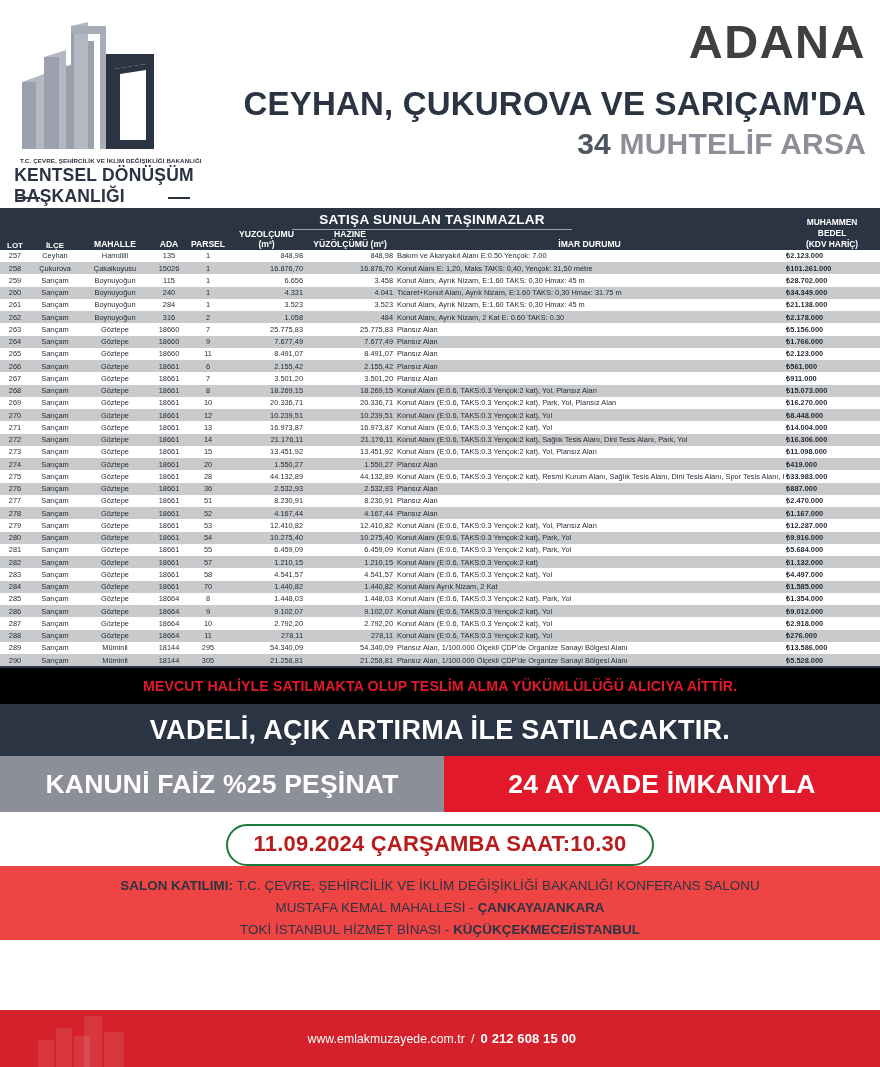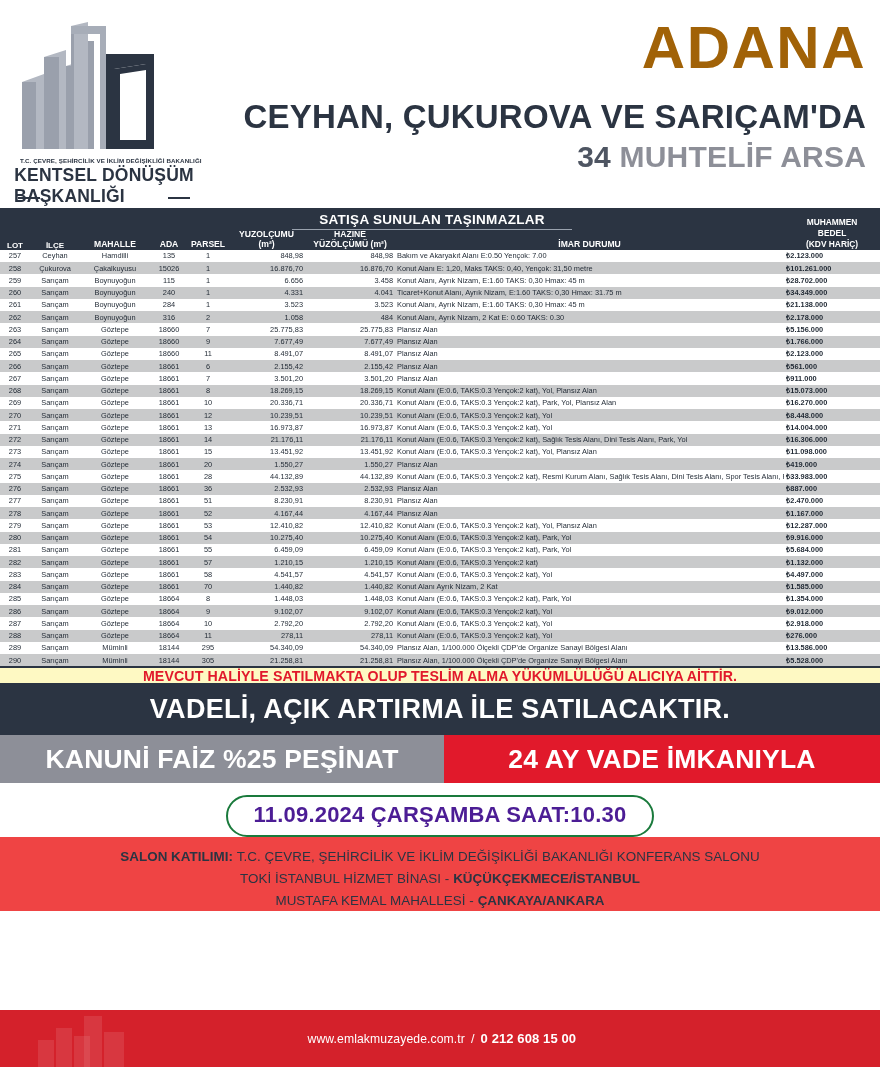--- a/index.html
+++ b/index.html
@@ -48,21 +48,21 @@
   .logo-sub:before{left:4px;}
   .logo-sub:after{right:4px;}
 
   .title-block{
     position:absolute;
     right:14px; top:18px;
     text-align:right;
     line-height:1;
   }
   .t-city{
-    font-size:60px; font-weight:bold; color:#a16207;
+    font-size:47px; font-weight:bold; color:#404040;
     letter-spacing:1.5px;
   }
   .t-districts{
     font-size:33px; font-weight:bold; color:#2b3442;
     margin-top:22px; letter-spacing:.2px;
   }
   .t-count{
     font-size:30px; font-weight:bold; color:#8d8f98;
     margin-top:9px; letter-spacing:.2px;
   }
@@ -122,37 +122,37 @@
   tbody tr:nth-child(odd){background:#ffffff;}
   td.c{text-align:center;}
   td.r{text-align:right;padding-right:6px;}
   td.l{text-align:left;padding-left:5px;}
   td.lot{text-align:center;font-size:7.6px;}
   td.price{padding-right:9px;font-weight:bold;font-size:7.8px;}
   .bottom-rule{height:2px;background:#2b3442;width:880px;}
 
   
   .notice{
-    height:15px;
+    height:36px;
     display:flex;align-items:center;justify-content:center;
     color:#e1192b;
     font-size:14.2px;font-weight:bold;letter-spacing:.1px;
-    background:#fef9c3;
+    background:#000000;
   }
   
   .banner-dark{
     background:#2b3442;
     height:52px;
     display:flex;align-items:center;justify-content:center;
     color:#ffffff;
     font-size:27px;font-weight:bold;letter-spacing:.3px;
   }
   
   .split{
-    display:flex;height:48px;
+    display:flex;height:56px;
   }
   .split .grey{
     flex:0 0 444px;
     background:#8d8f98;
     color:#ffffff;
     display:flex;align-items:center;justify-content:center;
     font-size:26.5px;font-weight:bold;letter-spacing:.2px;
   }
   .split .red{
     flex:1;
@@ -163,21 +163,21 @@
   }
   
   .date-zone{
     background:#ffffff;
     padding-top:12px;
     display:flex;justify-content:center;
   }
   .date-pill{
     border:2.5px solid #1a7a3c;
     border-radius:24px;
-    color:#4c1d95;
+    color:#b91c1c;
     font-size:22px;font-weight:bold;
     padding:5px 26px 7px;
     letter-spacing:.2px;
   }
   
   .venue{
     background:#ef4444;
     text-align:center;
     padding-top:9px;
     color:#2b3442;
@@ -682,24 +682,24 @@
 <div class="date-zone">
   <div class="date-pill">11.09.2024 ÇARŞAMBA SAAT:10.30</div>
 </div>
 
 <div class="venue">
   <div>
     <span>SALON KATILIMI:</span>
     <span class="lt">T.C. ÇEVRE, ŞEHİRCİLİK VE İKLİM DEĞİŞİKLİĞİ BAKANLIĞI KONFERANS SALONU</span>
   </div>
   <div>
-    <span class="lt">TOKİ İSTANBUL HİZMET BİNASI - </span><span>KÜÇÜKÇEKMECE/İSTANBUL</span>
+    <span class="lt">MUSTAFA KEMAL MAHALLESİ - </span><span>ÇANKAYA/ANKARA</span>
   </div>
   <div>
-    <span class="lt">MUSTAFA KEMAL MAHALLESİ - </span><span>ÇANKAYA/ANKARA</span>
+    <span class="lt">TOKİ İSTANBUL HİZMET BİNASI - </span><span>KÜÇÜKÇEKMECE/İSTANBUL</span>
   </div>
 </div>
 
 <div class="footer">
   <svg class="skyline" width="200" height="57" viewBox="0 0 200 57">
     <rect x="8" y="30" width="16" height="27" fill="#ffffff" opacity="0.22"></rect>
     <rect x="26" y="18" width="16" height="39" fill="#ffffff" opacity="0.22"></rect>
     <rect x="44" y="26" width="16" height="31" fill="#ffffff" opacity="0.22"></rect>
     <rect x="54" y="6" width="18" height="51" fill="#ffffff" opacity="0.22"></rect>
     <rect x="74" y="22" width="20" height="35" fill="#ffffff" opacity="0.22"></rect>

